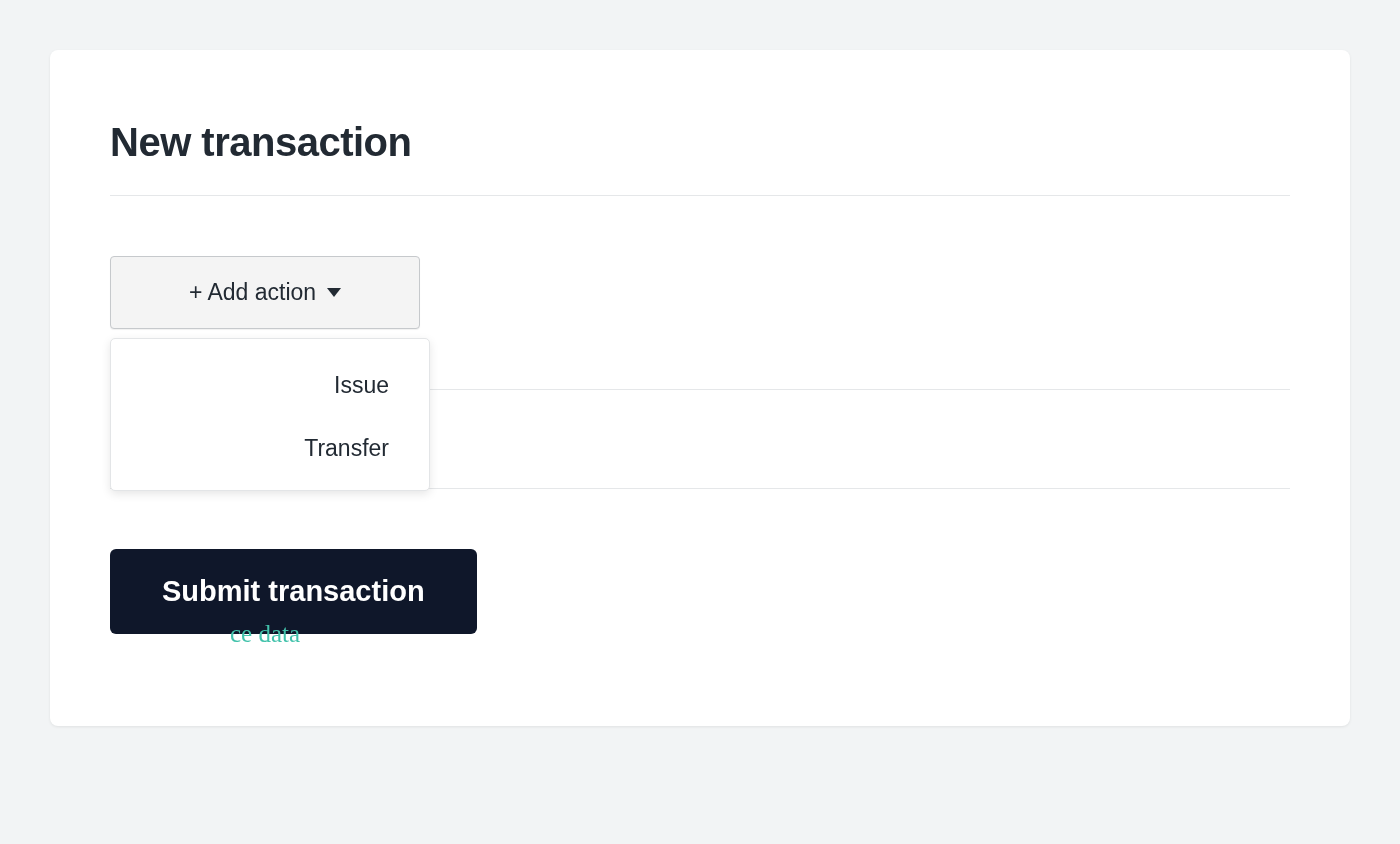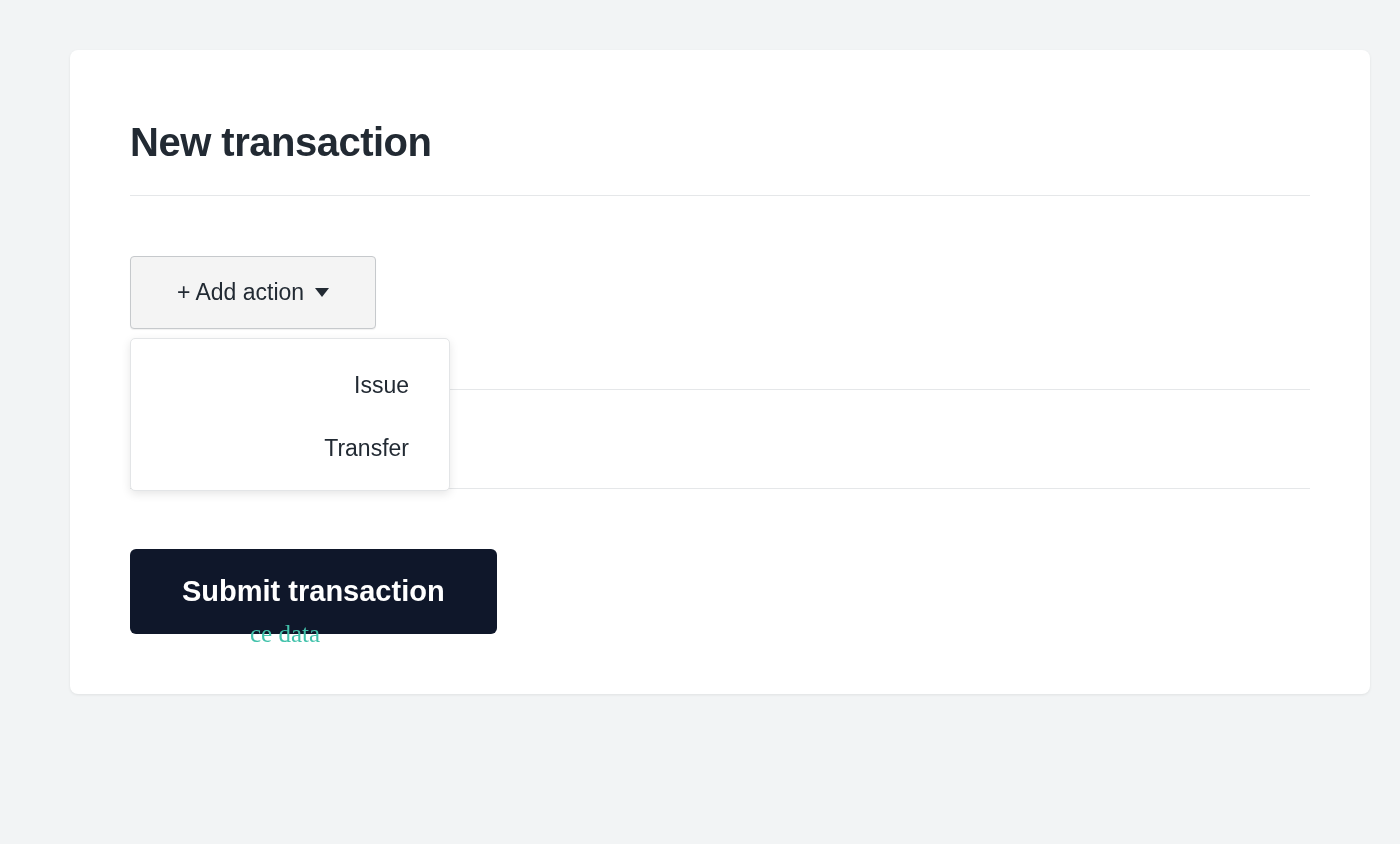--- a/index.html
+++ b/index.html
@@ -11,23 +11,22 @@
       font-family: -apple-system, BlinkMacSystemFont, "Segoe UI", Helvetica, Arial, sans-serif;
       background-color: #f2f4f5;
       padding: 50px;
       width: 1400px;
       height: 844px;
     }
     .card {
       background-color: #ffffff;
       border-radius: 8px;
       box-shadow: 0 1px 3px rgba(0,0,0,0.08);
-      padding: 70px 60px 60px 60px;
+      padding: 70px 60px 92px 60px;
       width: 100%;
-      margin-left: 20px;
     }
     .page-title {
       font-size: 40px;
       font-weight: 600;
       color: #222a33;
       letter-spacing: -0.5px;
       padding-bottom: 30px;
       border-bottom: 1px solid #e5e7e9;
     }
     .section {
@@ -44,21 +43,21 @@
       background-color: #f4f4f4;
       border: 1px solid #c6c9cc;
       border-radius: 4px;
       box-shadow: 0 1px 1px rgba(0,0,0,0.06);
       padding: 22px 40px;
       font-size: 23px;
       font-weight: 500;
       color: #222a33;
       cursor: pointer;
       font-family: inherit;
-      width: 246px;
+      width: 310px;
     }
     .caret-down {
       display: inline-block;
       width: 0;
       height: 0;
       border-left: 7px solid transparent;
       border-right: 7px solid transparent;
       border-top: 9px solid #222a33;
       margin-left: 6px;
       vertical-align: middle;

